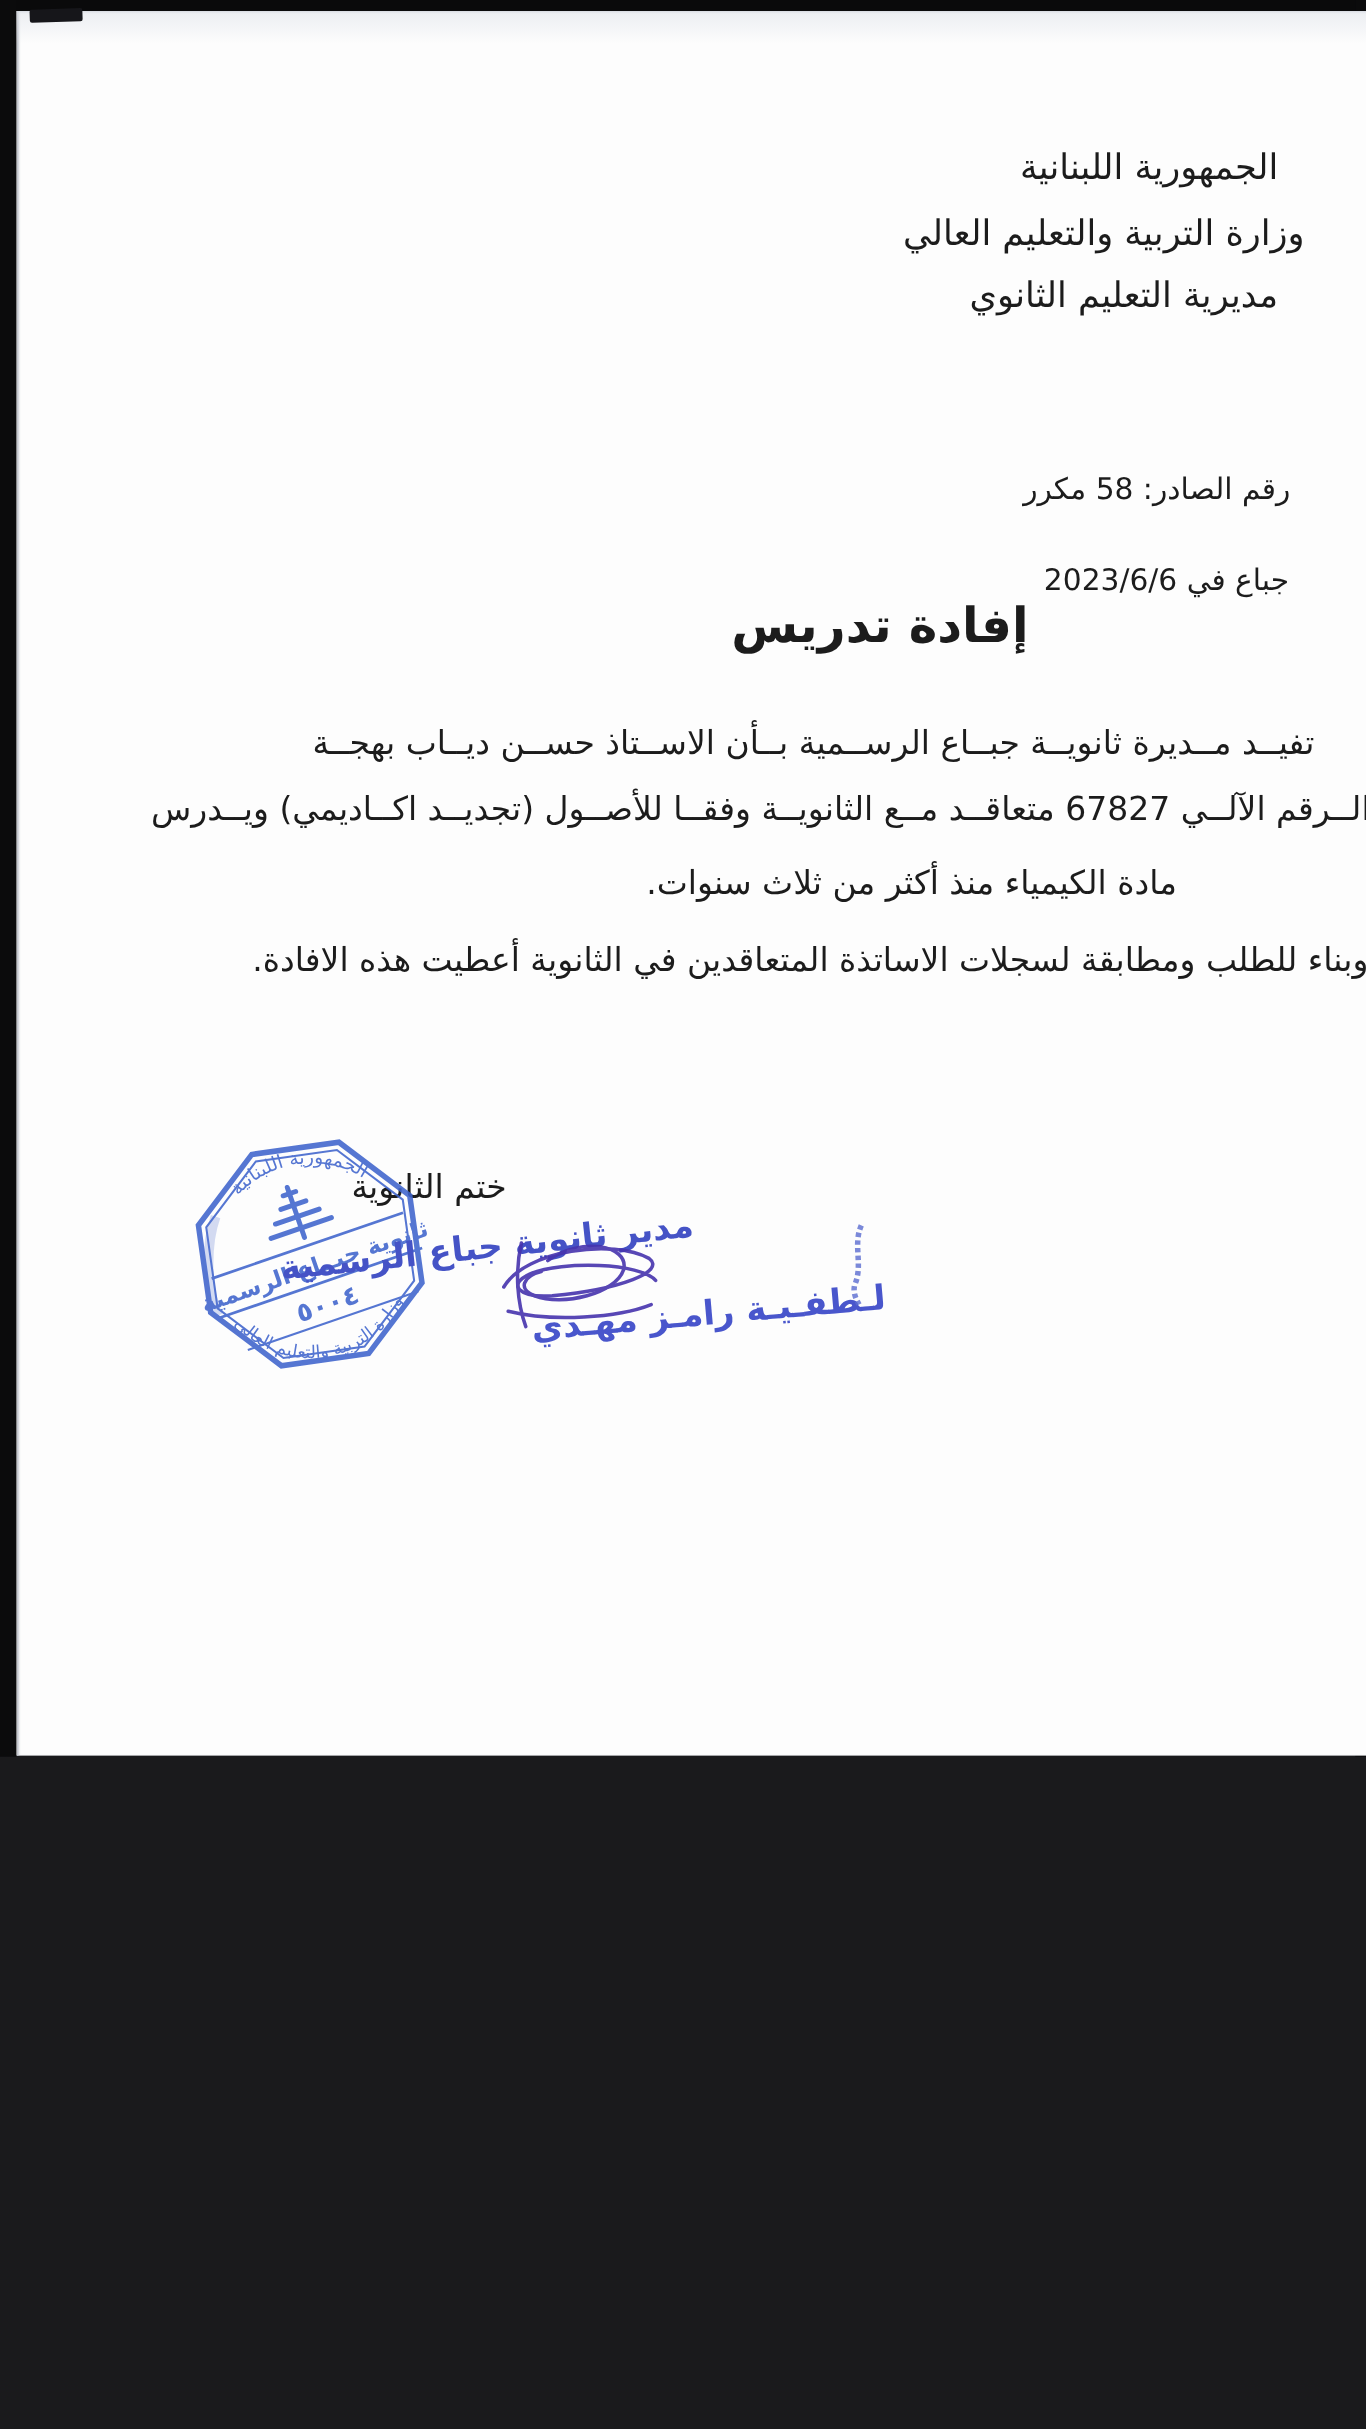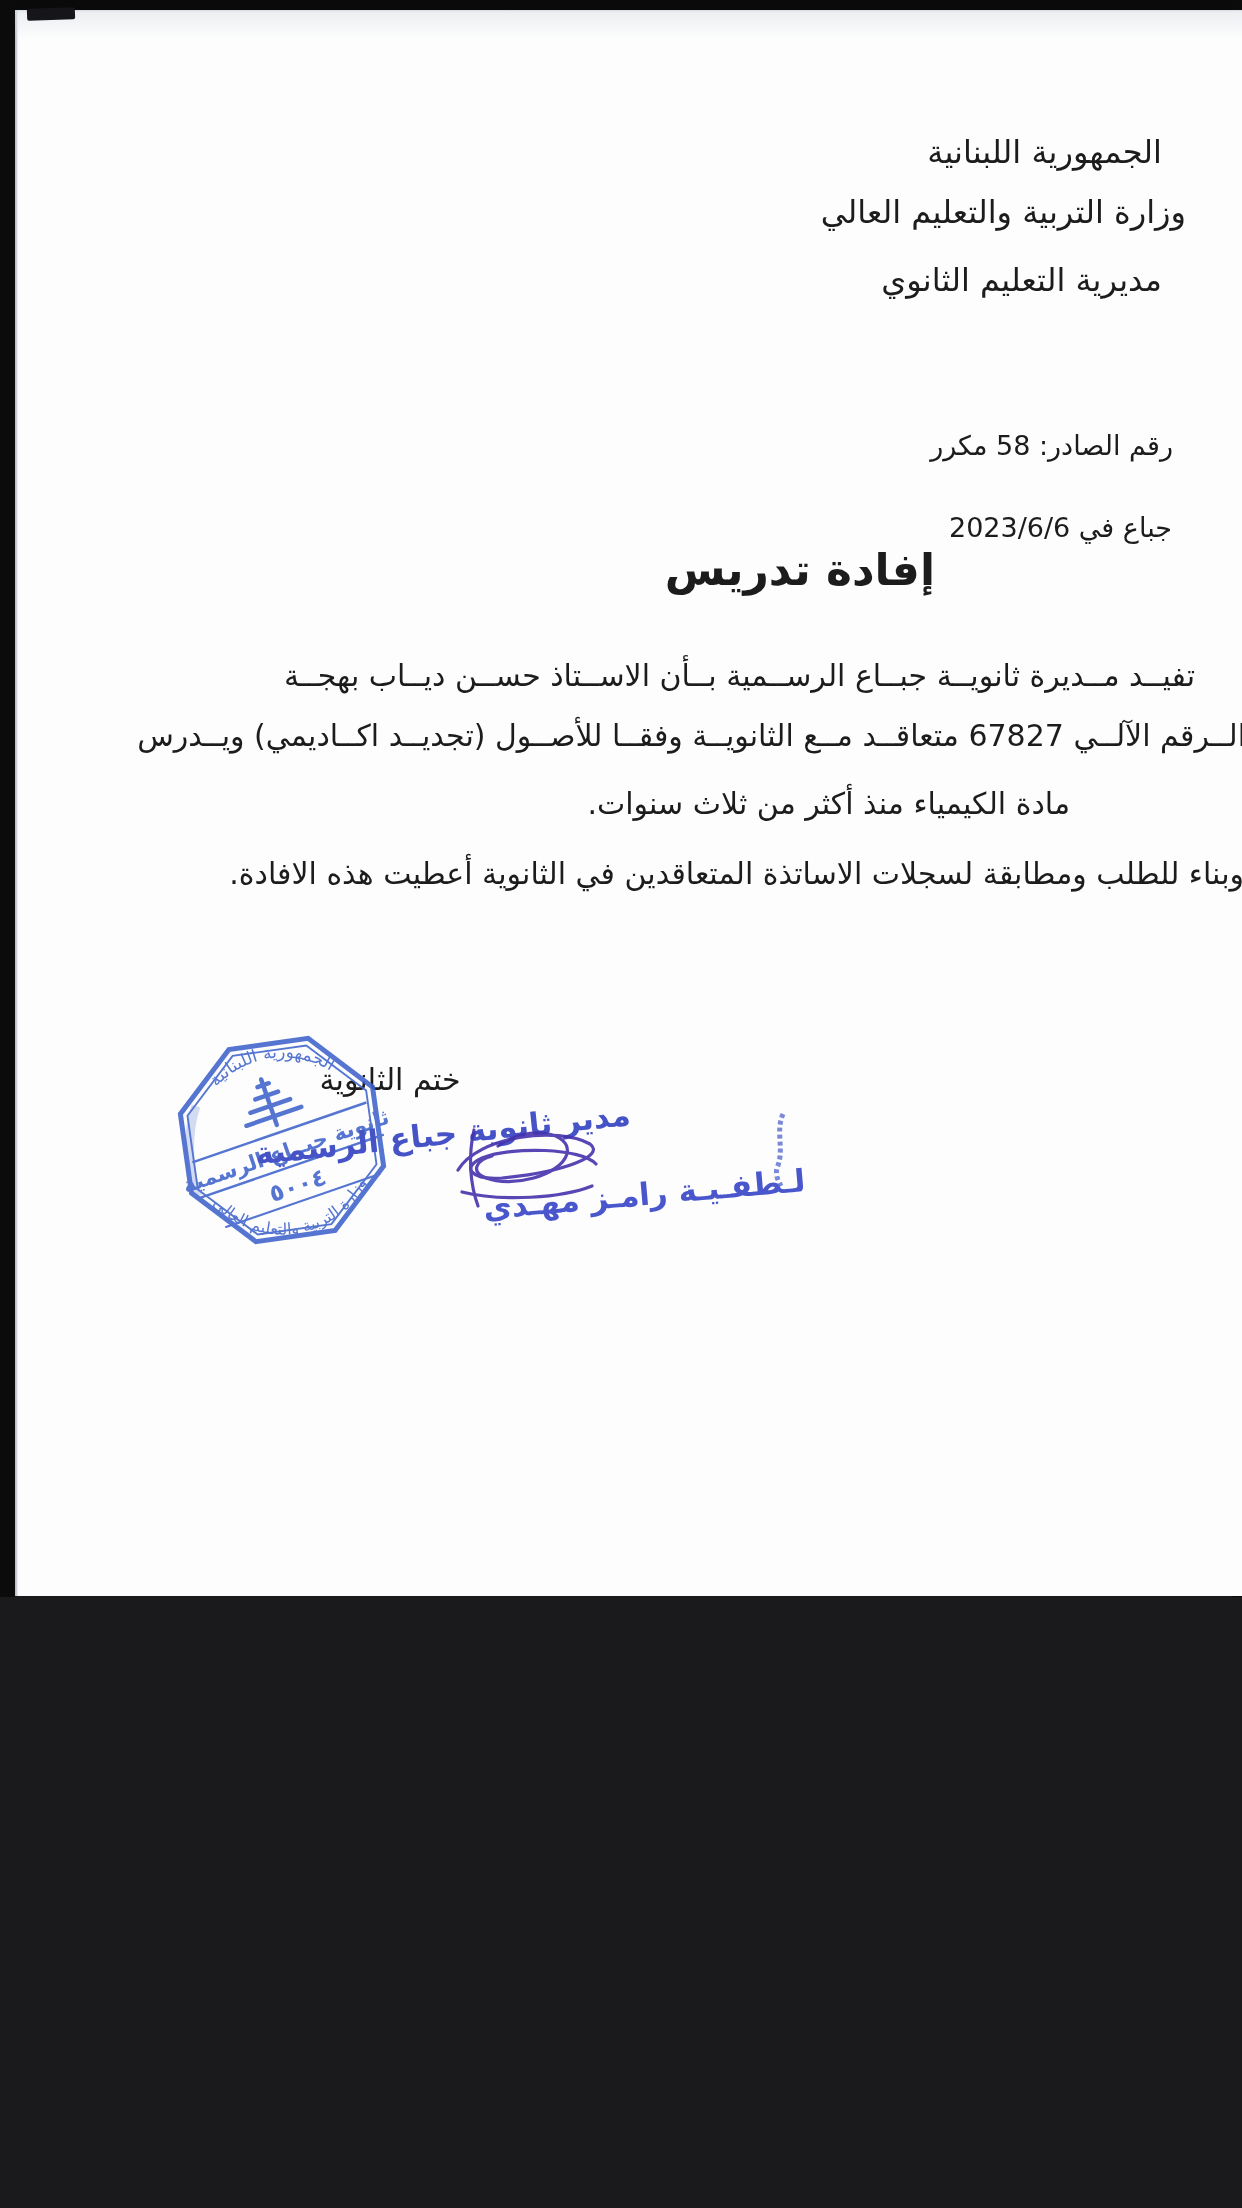--- a/index.html
+++ b/index.html
@@ -25,21 +25,21 @@
     opacity:.55;
   }
   .scan-smudge{
     position:absolute;left:12px;top:-2px;width:48px;height:12px;
     background:#16161a;border-radius:2px;transform:rotate(-2deg);
   }
   .txt{position:absolute;color:#1c1c1c;direction:rtl;white-space:nowrap;}
   .hdr{font-size:32px;line-height:60px;}
   .h1{top:112px;right:90px;}
   .h2{top:172px;right:66px;}
-  .h3{top:240px;right:90px;margin-left:40px;}
+  .h3{top:228px;right:90px;margin-left:40px;}
   .h4{top:292px;right:96px;}
   .ref{top:420px;right:79px;font-size:27px;}
   .date{top:502px;right:80px;font-size:27px;}
   .doc-title{
     top:534px;left:420px;width:500px;text-align:right;
     font-size:44px;font-weight:bold;
   }
   .b1{top:648px;right:57px;font-size:30px;}
   .b2{top:708px;right:6px;font-size:30px;}
   .b3{top:776px;right:182px;font-size:30px;}

